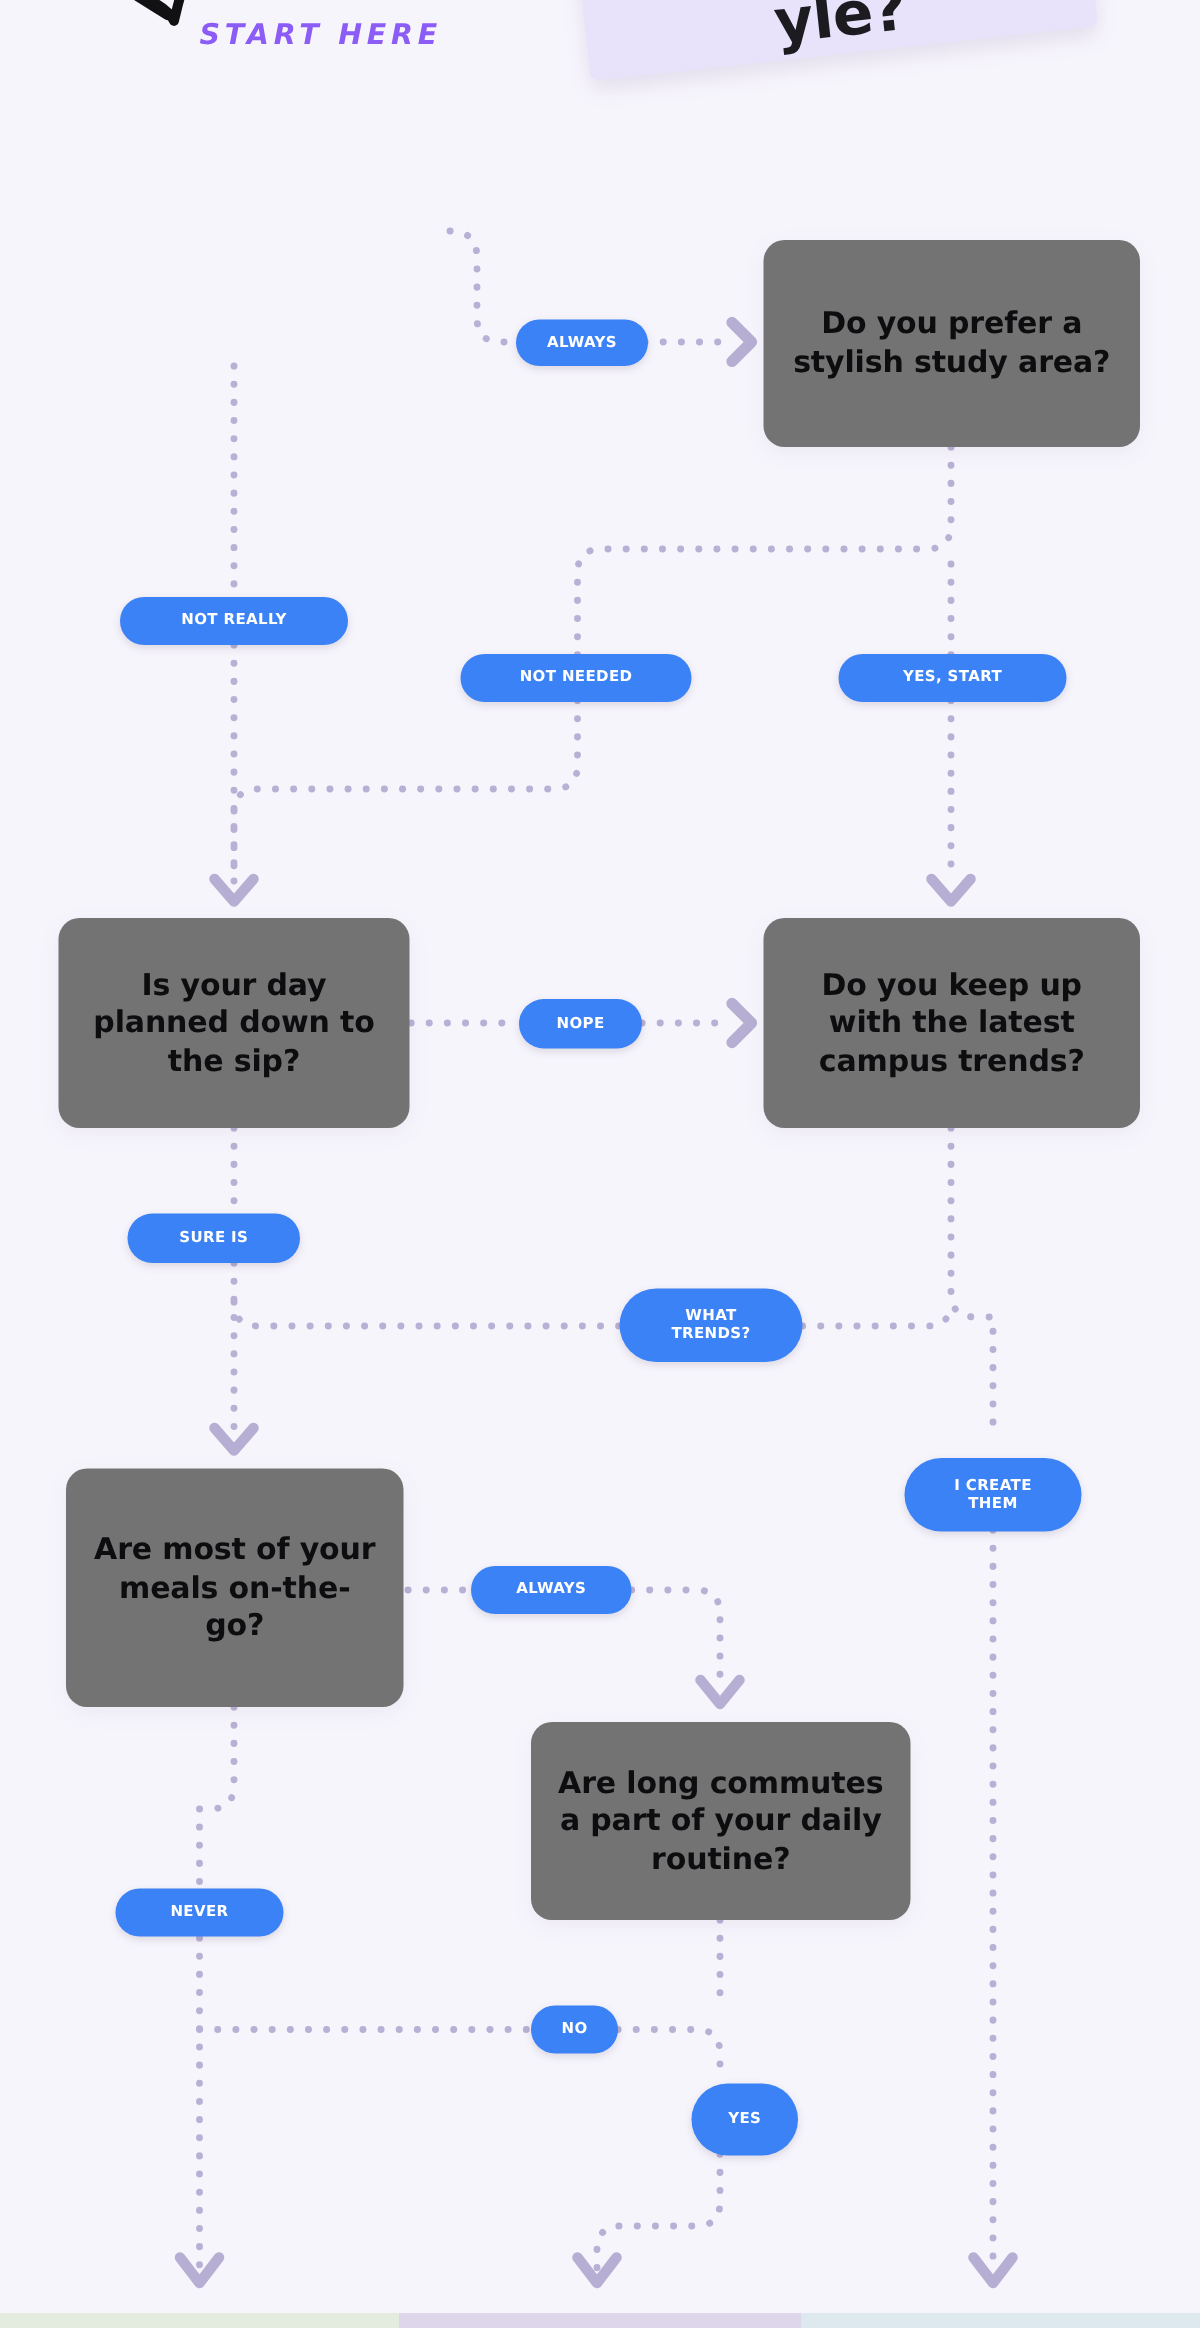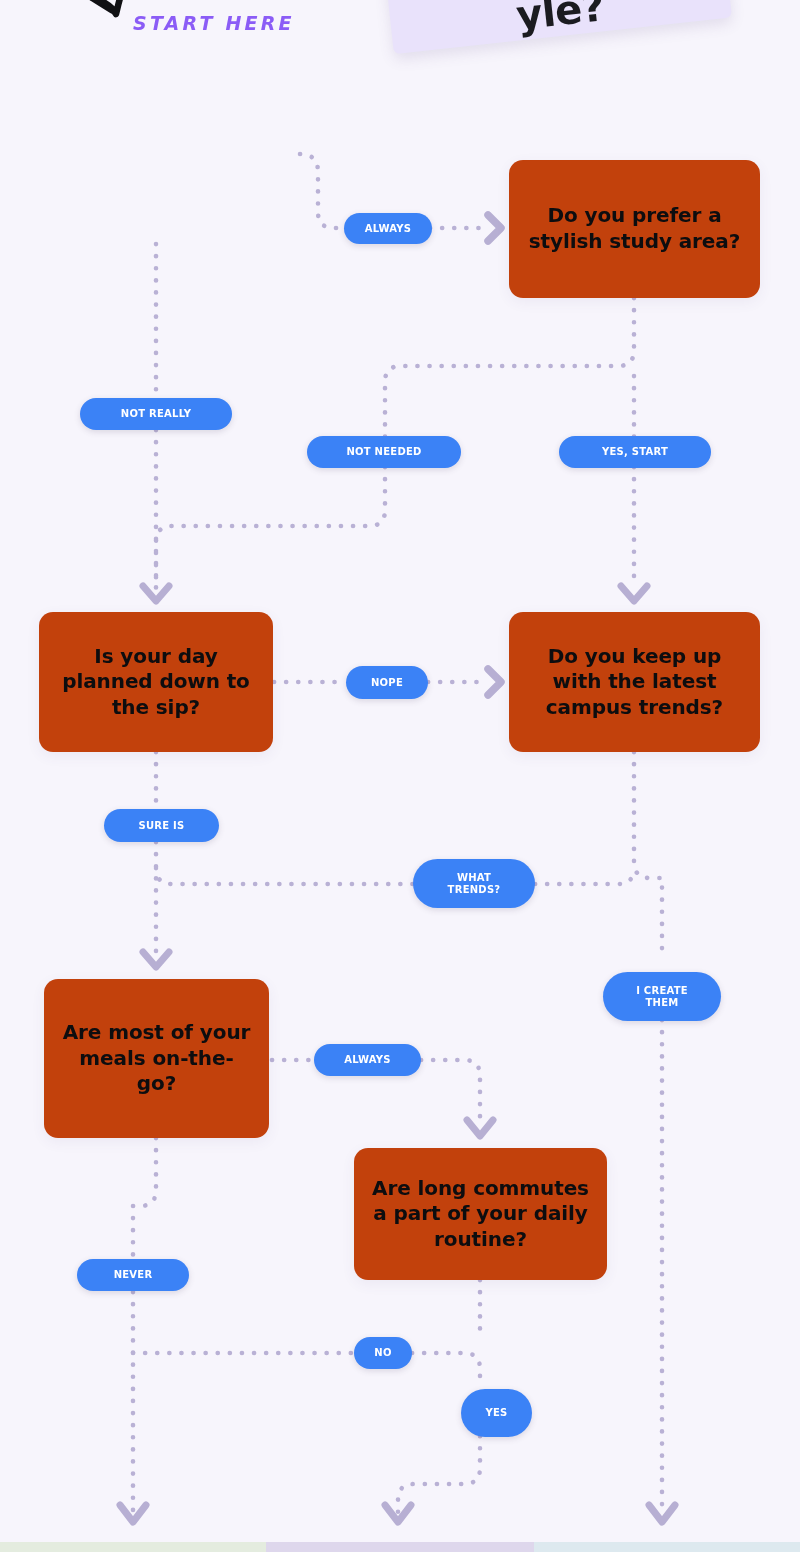--- a/index.html
+++ b/index.html
@@ -37,21 +37,21 @@
   #wires {
     position: absolute;
     inset: 0;
     width: 800px;
     height: 1552px;
   }
 
   
   .card {
     position: absolute;
-    background: #c2410c;
+    background: #737373;
     border-radius: 14px;
     display: flex;
     align-items: center;
     justify-content: center;
     text-align: center;
     padding: 14px 16px;
     color: #0d0d0f;
     font-weight: 800;
     line-height: 1.28;
     letter-spacing: -0.1px;
@@ -271,21 +271,21 @@
   <div class="pill" style="left:344px; top:213px; width:88px; height:31px;">ALWAYS</div>
 
   <div class="pill" style="left:80px; top:398px; width:152px; height:32px;">NOT REALLY</div>
 
   <div class="pill" style="left:307px; top:436px; width:154px; height:32px;">NOT NEEDED</div>
 
   <div class="pill" style="left:559px; top:436px; width:152px; height:32px;">YES, START</div>
 
   <div class="pill" style="left:346px; top:666px; width:82px; height:33px;">NOPE</div>
 
-  <div class="pill" style="left:104px; top:809px; width:115px; height:33px;text-align:right;">SURE IS</div>
+  <div class="pill" style="left:85px; top:809px; width:115px; height:33px;text-align:right;">SURE IS</div>
 
   <div class="pill" style="left:413px; top:859px; width:122px; height:49px;">WHAT
 TRENDS?</div>
 
   <div class="pill" style="left:603px; top:972px; width:118px; height:49px;">I CREATE
 THEM</div>
 
   <div class="pill" style="left:314px; top:1044px; width:107px; height:32px;">ALWAYS</div>
 
   <div class="pill" style="left:77px; top:1259px; width:112px; height:32px;">NEVER</div>

